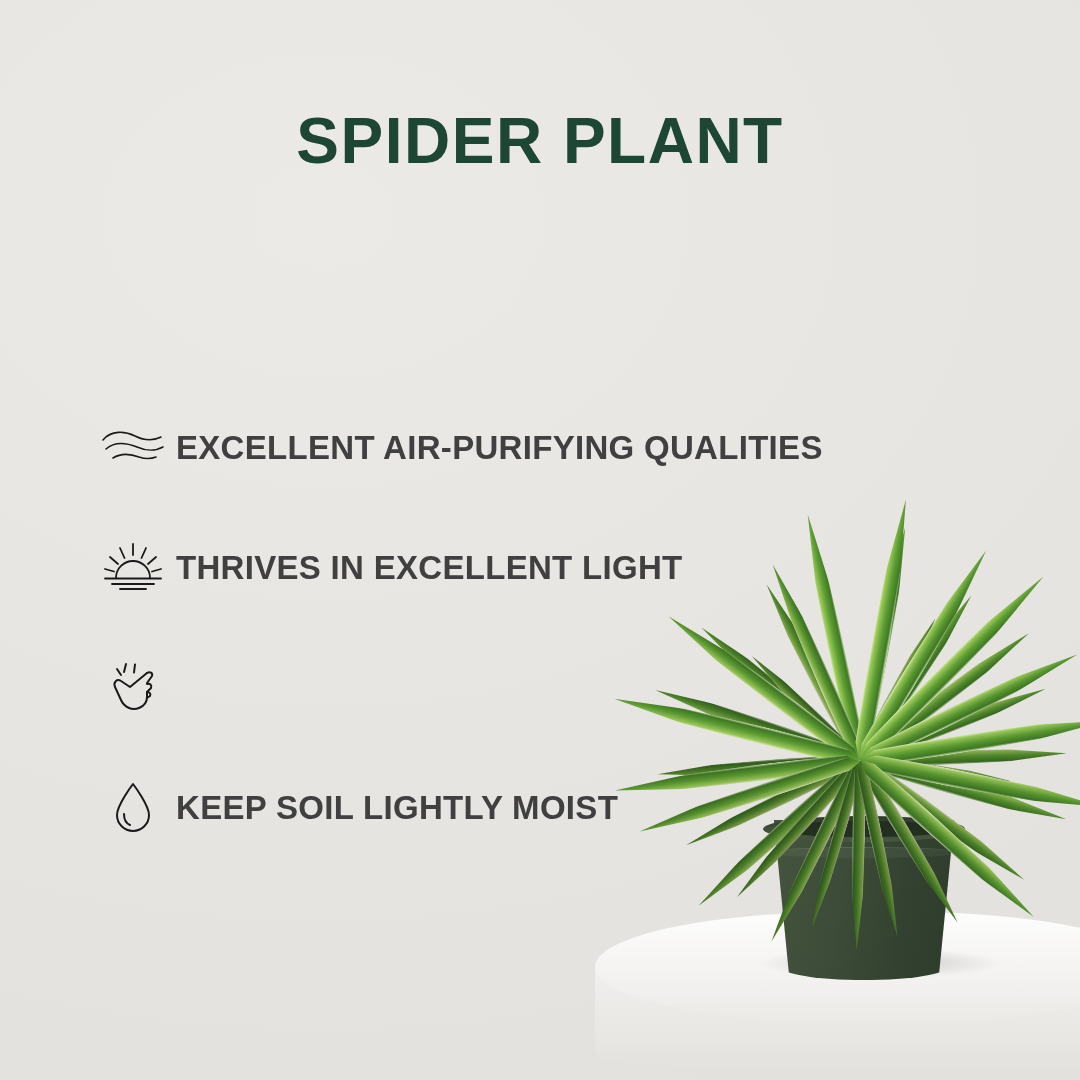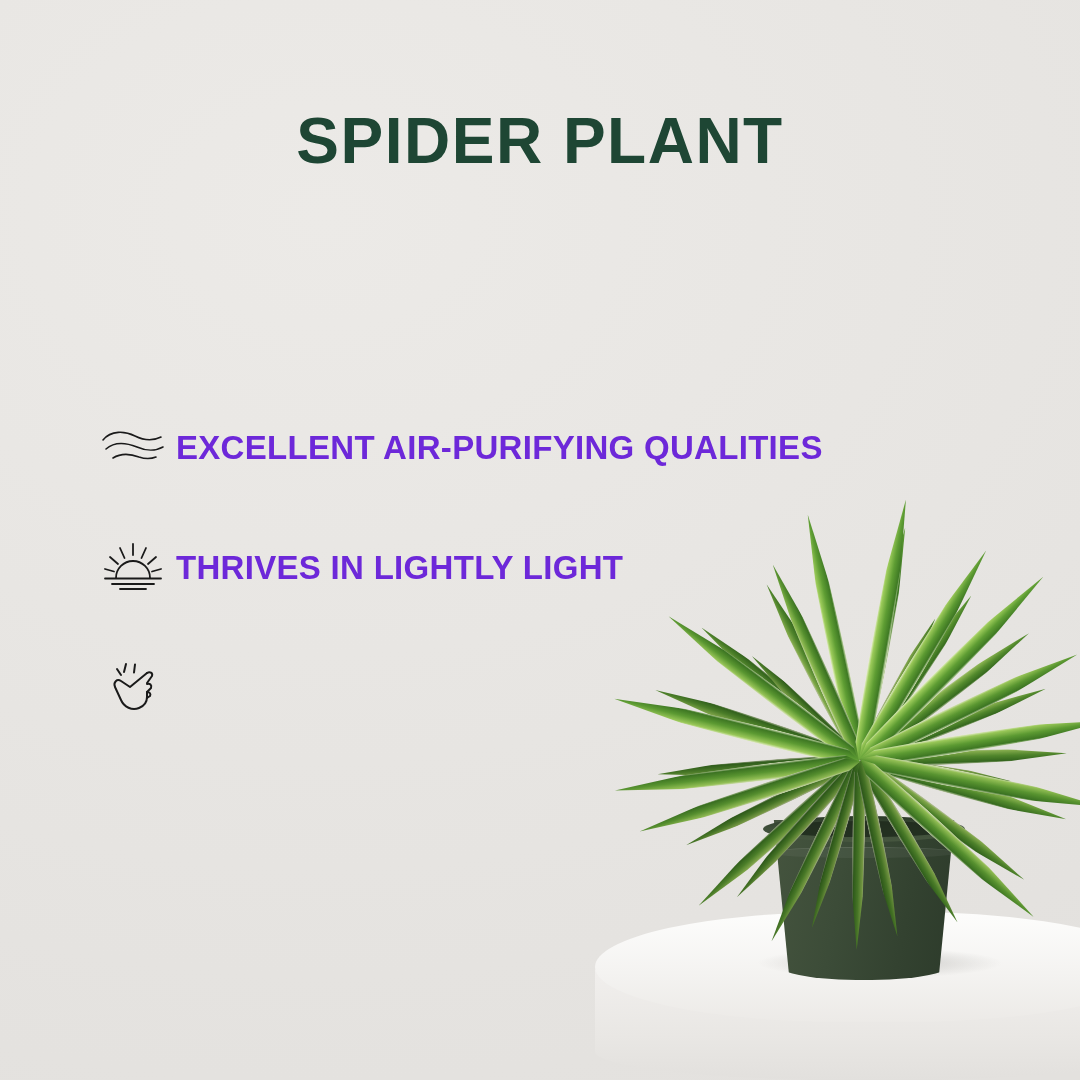--- a/index.html
+++ b/index.html
@@ -58,21 +58,21 @@
     width: 66px;
     height: 60px;
     flex: 0 0 66px;
     display: flex;
     align-items: center;
     justify-content: center;
     color: #1a1a1a;
   }
   .feature-icon svg { display: block; overflow: visible; }
   .feature-label {
-    color: #6d28d9;
+    color: #404040;
     font-size: 33px;
     font-weight: 700;
     letter-spacing: 0.3px;
     white-space: nowrap;
     margin-left: 10px;
   }
 
   
   #photo {
     position: absolute;
@@ -206,41 +206,50 @@
           <line x1="2" y1="27" x2="11" y2="29.5"></line>
           <line x1="58" y1="27" x2="49" y2="29.5"></line>
 
           <path d="M13 36 A17 17 0 0 1 47 36"></path>
 
           <line x1="2" y1="36.5" x2="58" y2="36.5"></line>
           <line x1="9" y1="42" x2="51" y2="42"></line>
           <line x1="17" y1="47" x2="43" y2="47"></line>
         </svg>
       </span>
-      <span class="feature-label">THRIVES IN LIGHTLY LIGHT</span>
+      <span class="feature-label">THRIVES IN EXCELLENT LIGHT</span>
     </div>
 
     <div class="feature">
       <span class="feature-icon">
         <svg width="50" height="54" viewBox="0 0 50 54" fill="none" stroke="currentColor" stroke-width="2" stroke-linecap="round" stroke-linejoin="round">
 
           <line x1="18" y1="3" x2="16" y2="11"></line>
           <line x1="27" y1="3.5" x2="26" y2="11.5"></line>
           <line x1="9" y1="8" x2="13" y2="14"></line>
 
           <path d="M39 12 L22 26 L13 20 C9 17.5, 5 21, 7 26
                    L13 39 C16 46, 24 50, 31 47
                    C36 45, 39 41, 39 36 L39 32"></path>
           <path d="M39 12 C42 10, 45 12, 44 15 L39 22"></path>
           <path d="M39 23 C42 22, 44 24, 43 27 L39 31"></path>
           <path d="M39 31 C42 31, 43 33, 42 35 L39 37"></path>
         </svg>
       </span>
     </div>
 
+    <div class="feature">
+      <span class="feature-icon">
+        <svg width="40" height="54" viewBox="0 0 40 54" fill="none" stroke="currentColor" stroke-width="2" stroke-linecap="round" stroke-linejoin="round">
+          <path d="M20 3 C20 3, 4 24, 4 34 A16 16 0 0 0 36 34 C36 24, 20 3, 20 3 Z"></path>
+          <path d="M11 33 C11 39, 13.5 42.5, 17 44"></path>
+        </svg>
+      </span>
+      <span class="feature-label">KEEP SOIL LIGHTLY MOIST</span>
+    </div>
 
   </div>
 
   <div id="photo">
 
     <div id="table-body"></div>
     <div id="table-top"></div>
     <div id="table-shadow"></div>
 
     <div id="pot"></div>

